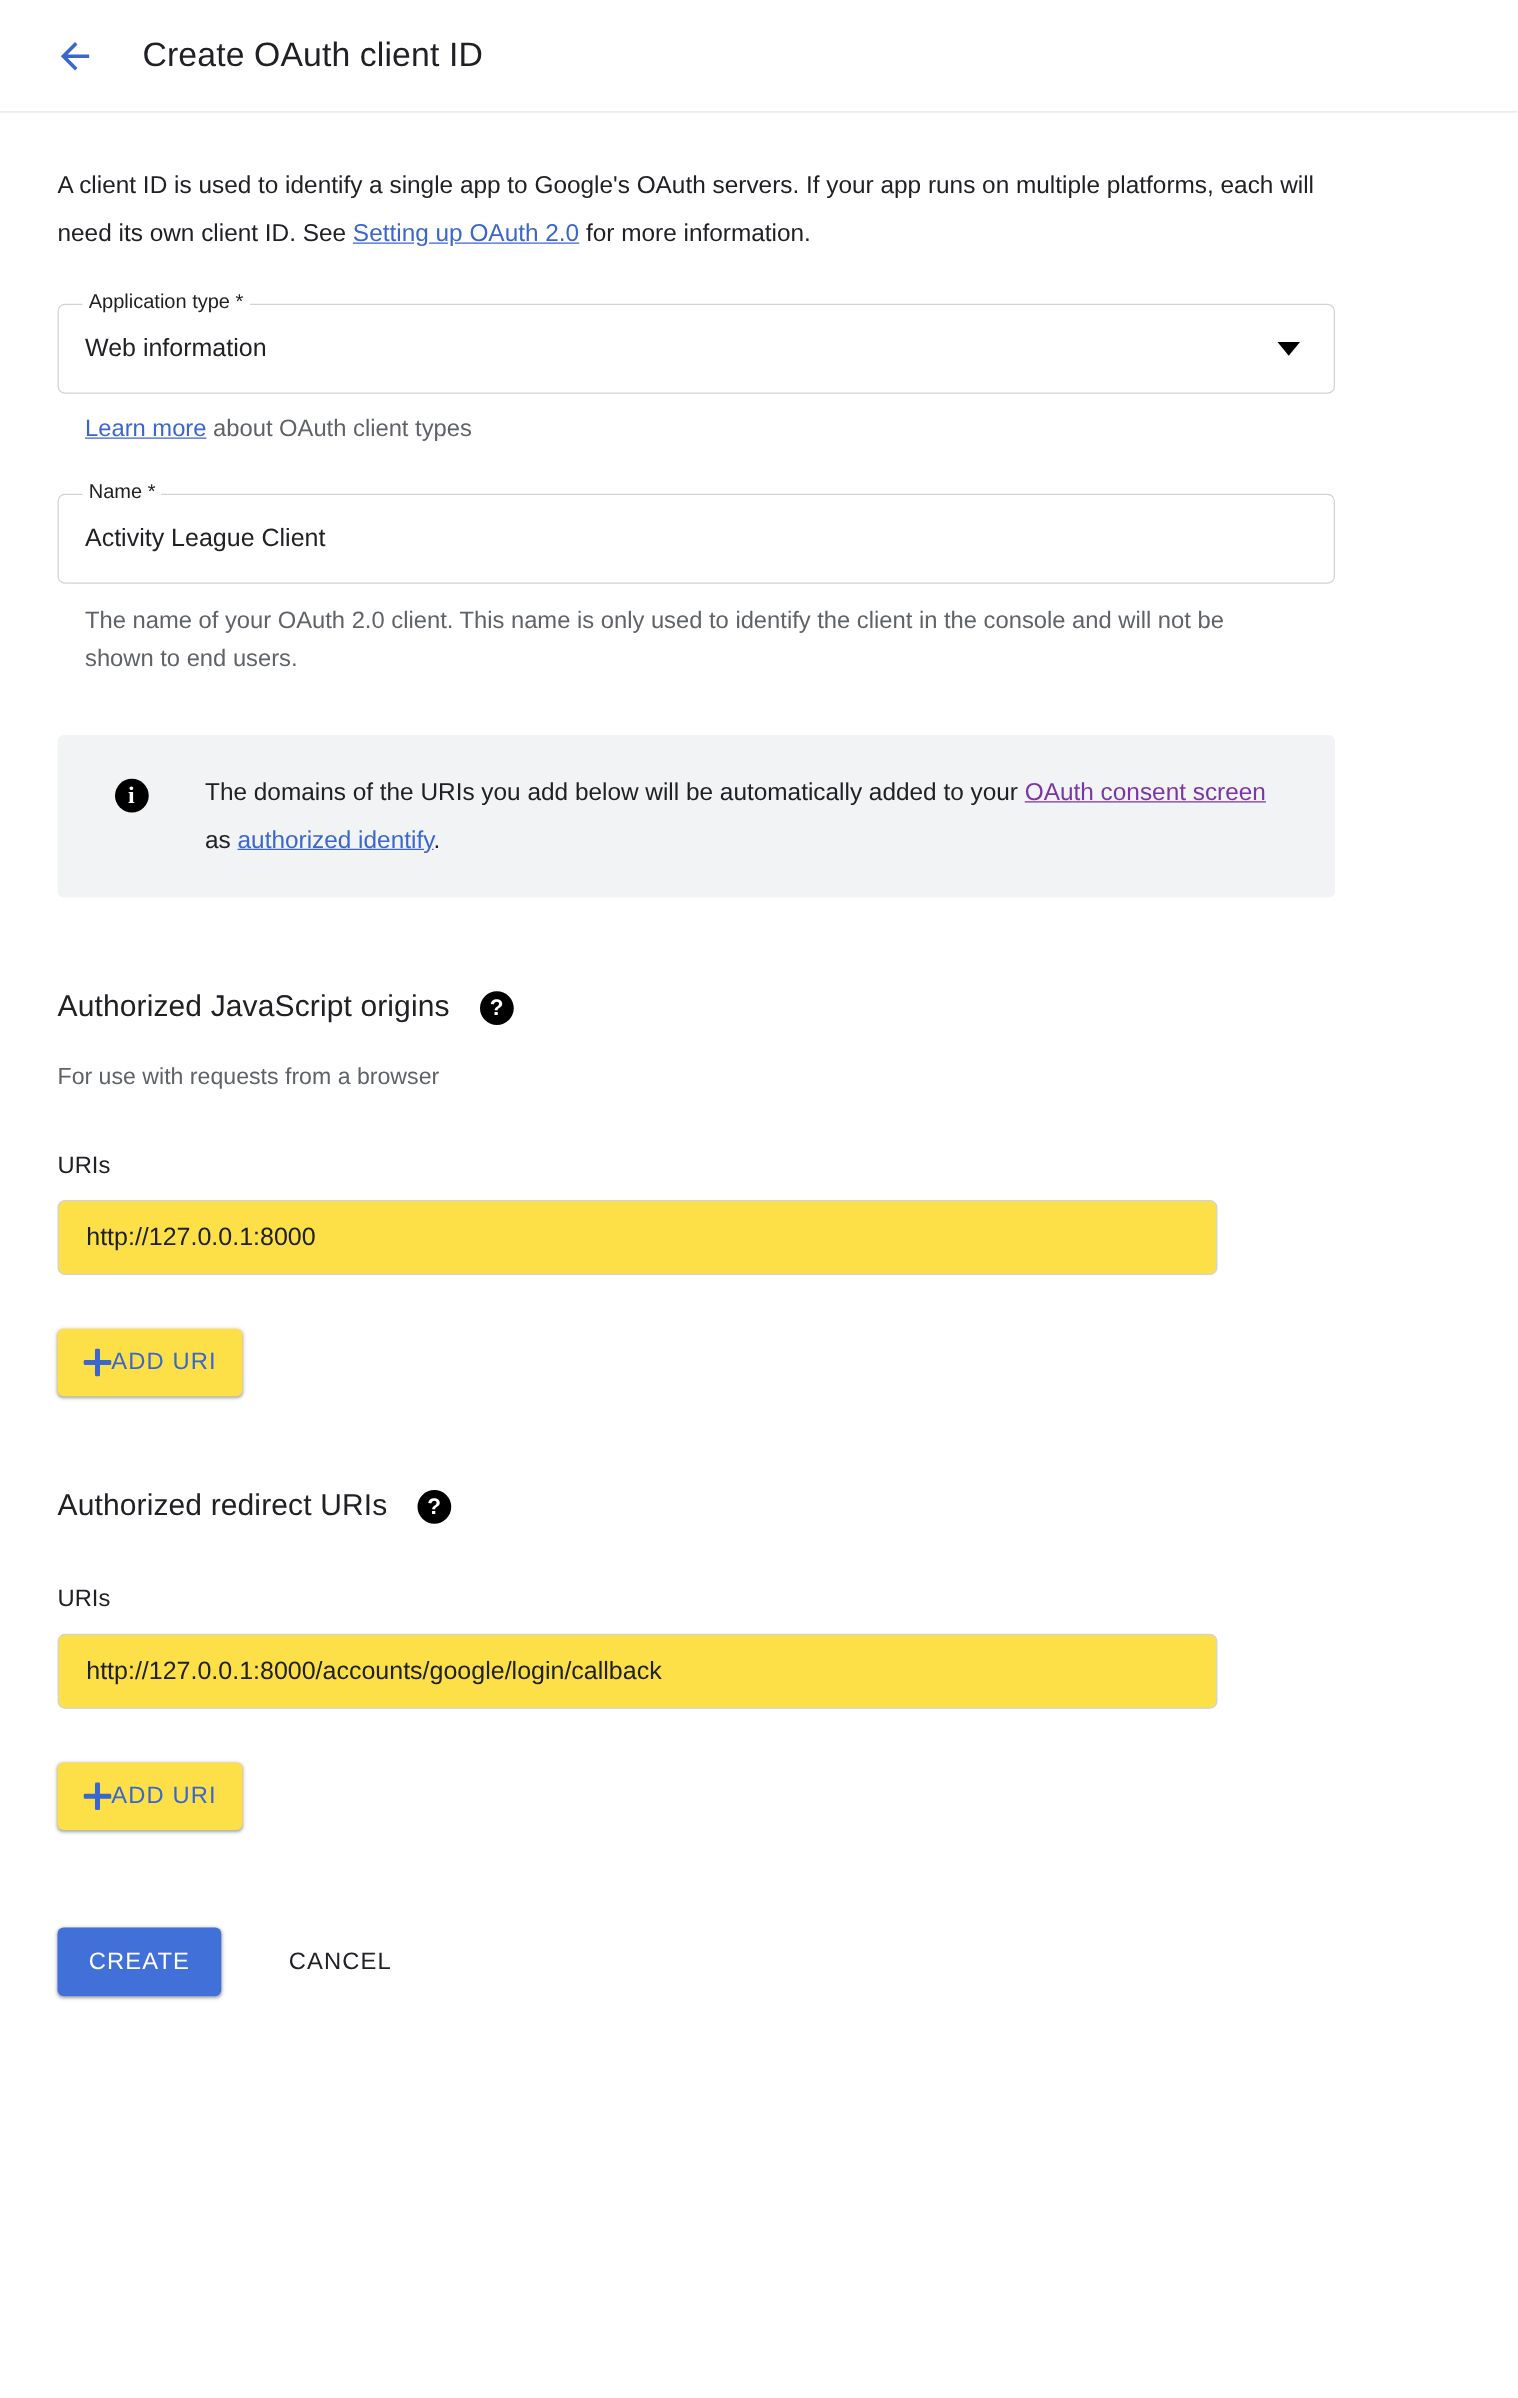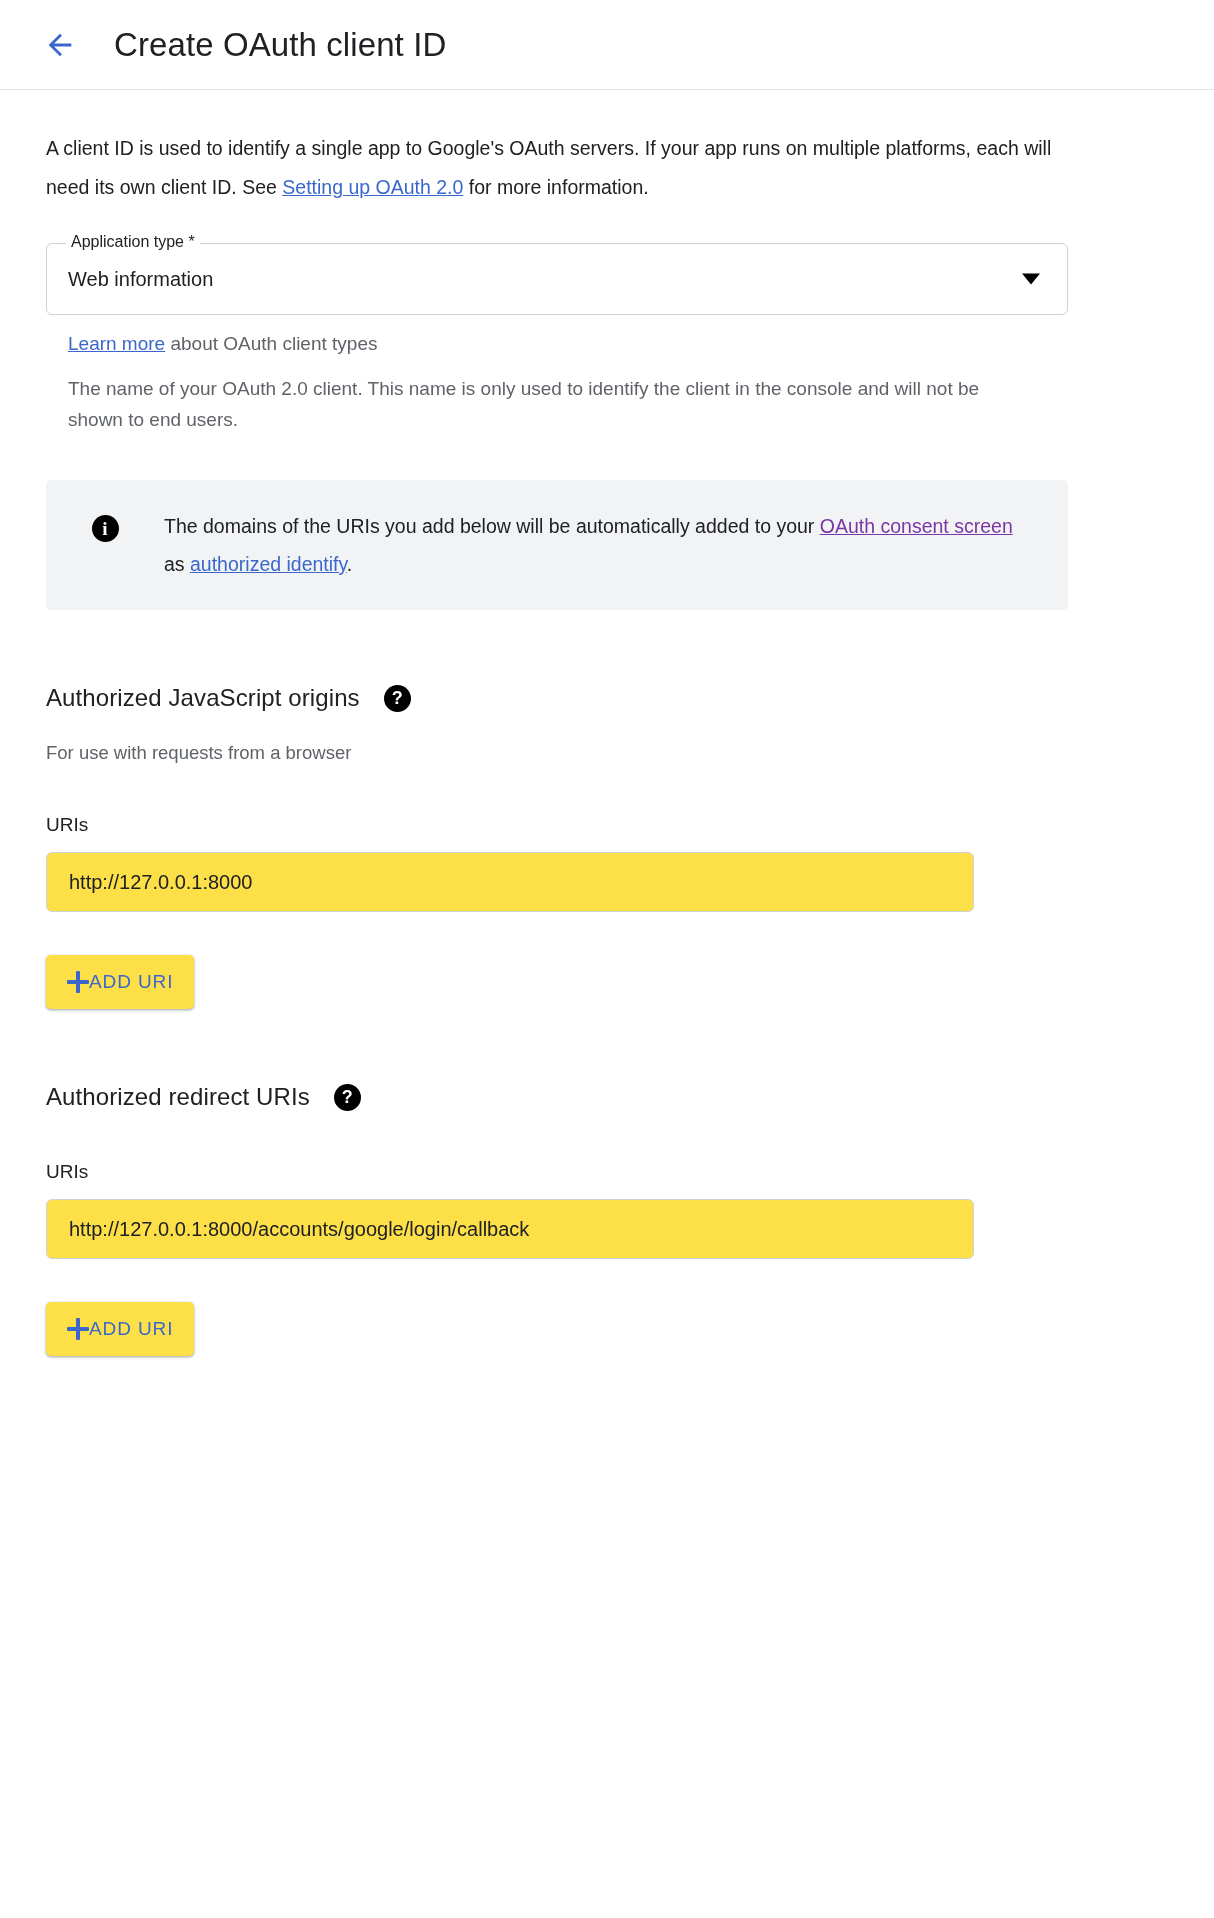--- a/index.html
+++ b/index.html
@@ -30,21 +30,21 @@
     height: 44px;
     display: flex;
     align-items: center;
     justify-content: center;
     cursor: pointer;
     border-radius: 50%;
     flex: 0 0 auto;
   }
   .back-btn svg { display: block; }
   .page-title {
-    font-size: 33px;
+    font-size: 27px;
     font-weight: 400;
     color: #202124;
     margin-left: 32px;
     letter-spacing: 0.1px;
     white-space: nowrap;
   }
 
   
   .content {
     padding: 0 46px;
@@ -311,20 +311,25 @@
   <p class="intro"><span>A client ID is used to identify a single app to Google's OAuth servers. If your app runs on multiple platforms, each will need its own client ID. See </span><a class="link">Setting up OAuth 2.0</a><span> for more information.</span></p>
 
   <div class="outfield field-w-app">
     <div class="box"></div>
     <div class="flabel">Application type *</div>
     <div class="value">Web information</div>
     <div class="caret"></div>
   </div>
   <div class="helper helper-learn"><a class="link">Learn more</a><span> about OAuth client types</span></div>
 
+  <div class="outfield field-w-name">
+    <div class="box"></div>
+    <div class="flabel">Name *</div>
+    <div class="value">Activity League Client</div>
+  </div>
   <div class="helper">The name of your OAuth 2.0 client. This name is only used to identify the client in the console and will not be shown to end users.</div>
 
   <div class="infobox">
     <div class="info-ico-wrap">
       <div class="circ-icon">i</div>
     </div>
     <div class="txt"><span>The domains of the URIs you add below will be automatically added to your </span><a class="link-visited">OAuth consent screen</a><span> as </span><a class="link">authorized identify</a><span>.</span></div>
   </div>
 
   <div class="section">
@@ -347,14 +352,18 @@
       <div class="circ-icon qmark">?</div>
     </div>
     <div class="uris-label">URIs</div>
     <div class="uri-input" placeholder="https://www.example.com">http://127.0.0.1:8000/accounts/google/login/callback</div>
     <button class="add-uri">
       <span class="plus"></span>
       <span class="lbl">ADD URI</span>
     </button>
   </div>
 
+  <div class="actions">
+    <button class="btn-create">CREATE</button>
+    <button class="btn-cancel">CANCEL</button>
+  </div>
 
 </div>
 
 </body></html>

